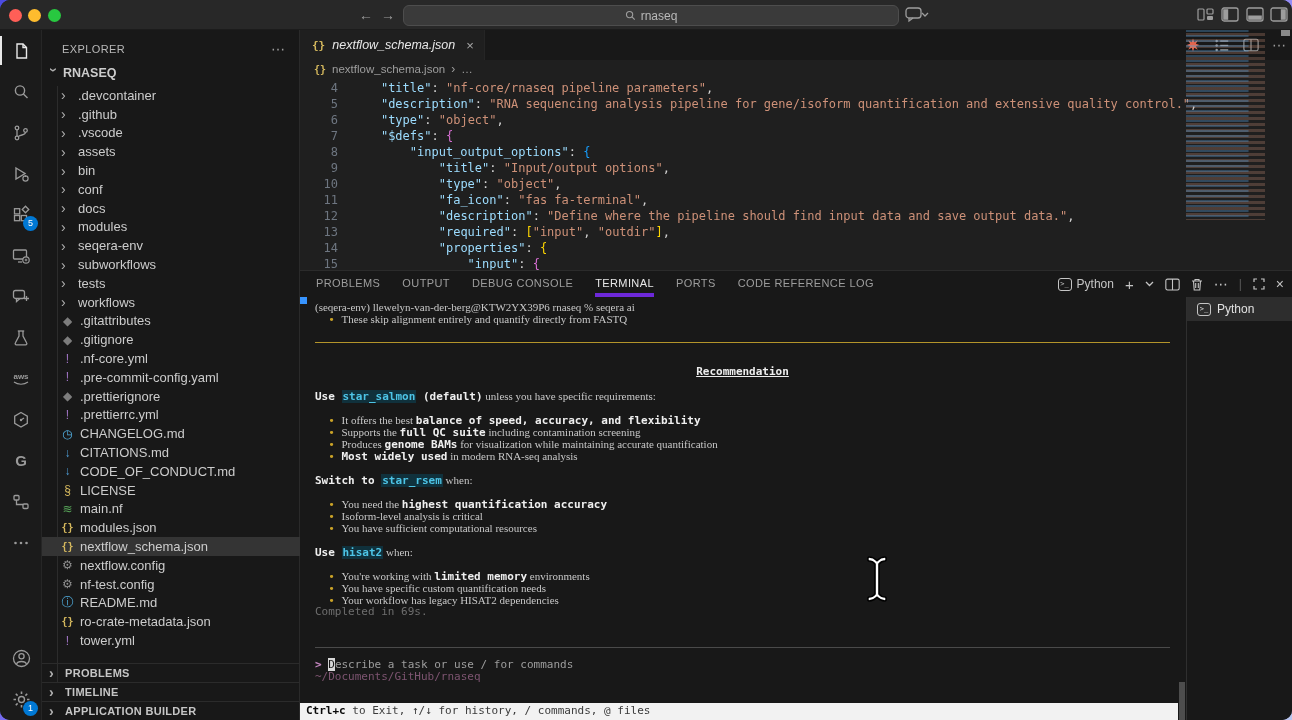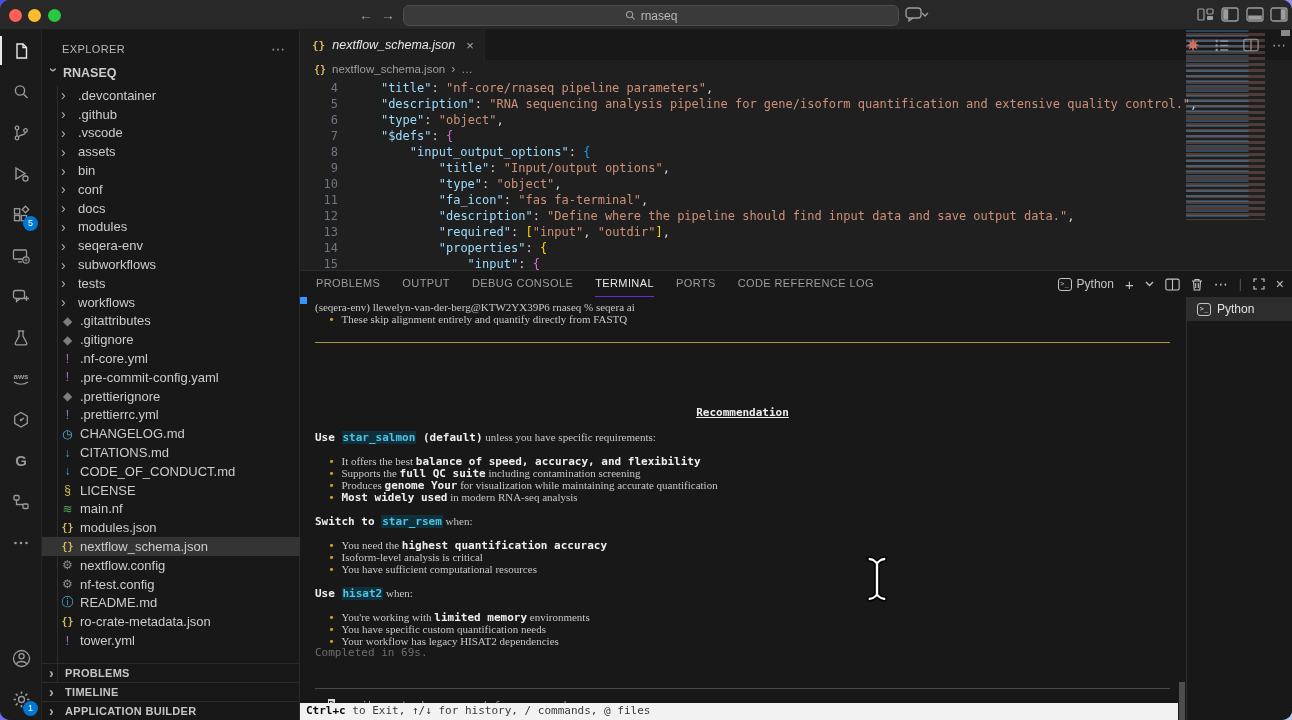--- a/index.html
+++ b/index.html
@@ -74,33 +74,33 @@
     background-size:68% 100%, 86% 100%; background-repeat:no-repeat; }
   .ed-scrollbar { position:absolute; right:0; top:0; width:13px; height:192px; }
   .ed-thumb { position:absolute; right:2px; top:0; width:9px; height:6px; background:#8a8a8a; }
 
   
   .panel { position:absolute; left:300px; top:270px; width:992px; height:450px;
     background:#181818; border-top:1px solid #2b2b2b; }
   .panel-tabs { position:absolute; left:0; top:0; height:26px; display:flex; align-items:center;
     gap:22px; padding-left:16px; }
   .ptab { font-size:11px; letter-spacing:.4px; color:#9d9d9d; height:26px; line-height:24px; cursor:pointer;}
-  .ptab.active { color:#e8e8e8; border-bottom:1px solid #6d28d9; }
+  .ptab.active { color:#e8e8e8; border-bottom:4px solid #6d28d9; }
   .panel-actions { position:absolute; right:8px; top:0; height:26px; display:flex; align-items:center;
     gap:11px; color:#c5c5c5; font-size:12px; }
   .shell-pill { display:flex; align-items:center; gap:5px; }
   .term-ic { width:14px; height:13px; border:1px solid #c5c5c5; border-radius:3px; font-size:7px;
     line-height:11px; text-align:center; font-family:"DejaVu Sans Mono",monospace; }
   .sep { color:#5a5a5a; }
 
   .term-body { position:absolute; left:0; top:26px; width:878px; height:424px; overflow:hidden;
     font-family:"DejaVu Sans Mono",monospace; font-size:11px; line-height:12px;
     padding:4px 8px 0 15px; color:#c8c8c8; }
   .t-line { height:12px; white-space:pre; }
-  .t-center { text-align:center;margin-top:41px; }
+  .t-center { text-align:center; }
   .t-p { color:#c8c8c8;font-family:Liberation Serif, serif; } .t-b { color:#efefef; font-weight:bold; }
   .t-y { color:#c9a227; } .t-dim { color:#6e6e6e;text-align:right; }
   .t-code { color:#4dc4e6; background:#10313c; font-weight:bold; padding:0 1px; }
   .t-bu { color:#eeeeee; font-weight:bold; text-decoration:underline; }
   .t-path { color:#7d5470; } .t-prompt { color:#c586c0; font-weight:bold;}
   .t-ph { color:#9d9d9d; }
   .t-cursor { background:#d8d8d8; color:#181818; }
   .hr-y { border-top:1.5px solid #b3942a; margin-top:5px; }
   .hr-d { border-top:1px solid #4a4a4a; margin-top:5px; }
 
@@ -528,21 +528,21 @@
         <div class="t-line"><span class="t-y">  • </span><span class="t-p">These skip alignment entirely and quantify directly from FASTQ</span></div>
         <div class="t-line"></div>
         <div class="t-line hr-y"></div>
         <div class="t-line"></div>
         <div class="t-line t-center"><span class="t-bu">Recommendation</span></div>
         <div class="t-line"></div>
         <div class="t-line"><span class="t-b">Use </span><span class="t-code">star_salmon</span><span class="t-b"> (default)</span><span class="t-p"> unless you have specific requirements:</span></div>
         <div class="t-line"></div>
         <div class="t-line"><span class="t-y">  • </span><span class="t-p">It offers the best </span><span class="t-b">balance of speed, accuracy, and flexibility</span></div>
         <div class="t-line"><span class="t-y">  • </span><span class="t-p">Supports the </span><span class="t-b">full QC suite</span><span class="t-p"> including contamination screening</span></div>
-        <div class="t-line"><span class="t-y">  • </span><span class="t-p">Produces </span><span class="t-b">genome Your</span><span class="t-p"> for visualization while maintaining accurate quantification</span></div>
+        <div class="t-line"><span class="t-y">  • </span><span class="t-p">Produces </span><span class="t-b">genome BAMs</span><span class="t-p"> for visualization while maintaining accurate quantification</span></div>
         <div class="t-line"><span class="t-y">  • </span><span class="t-b">Most widely used</span><span class="t-p"> in modern RNA-seq analysis</span></div>
         <div class="t-line"></div>
         <div class="t-line"><span class="t-b">Switch to </span><span class="t-code">star_rsem</span><span class="t-p"> when:</span></div>
         <div class="t-line"></div>
         <div class="t-line"><span class="t-y">  • </span><span class="t-p">You need the </span><span class="t-b">highest quantification accuracy</span></div>
         <div class="t-line"><span class="t-y">  • </span><span class="t-p">Isoform-level analysis is critical</span></div>
         <div class="t-line"><span class="t-y">  • </span><span class="t-p">You have sufficient computational resources</span></div>
         <div class="t-line"></div>
         <div class="t-line"><span class="t-b">Use </span><span class="t-code">hisat2</span><span class="t-p"> when:</span></div>
         <div class="t-line"></div>

